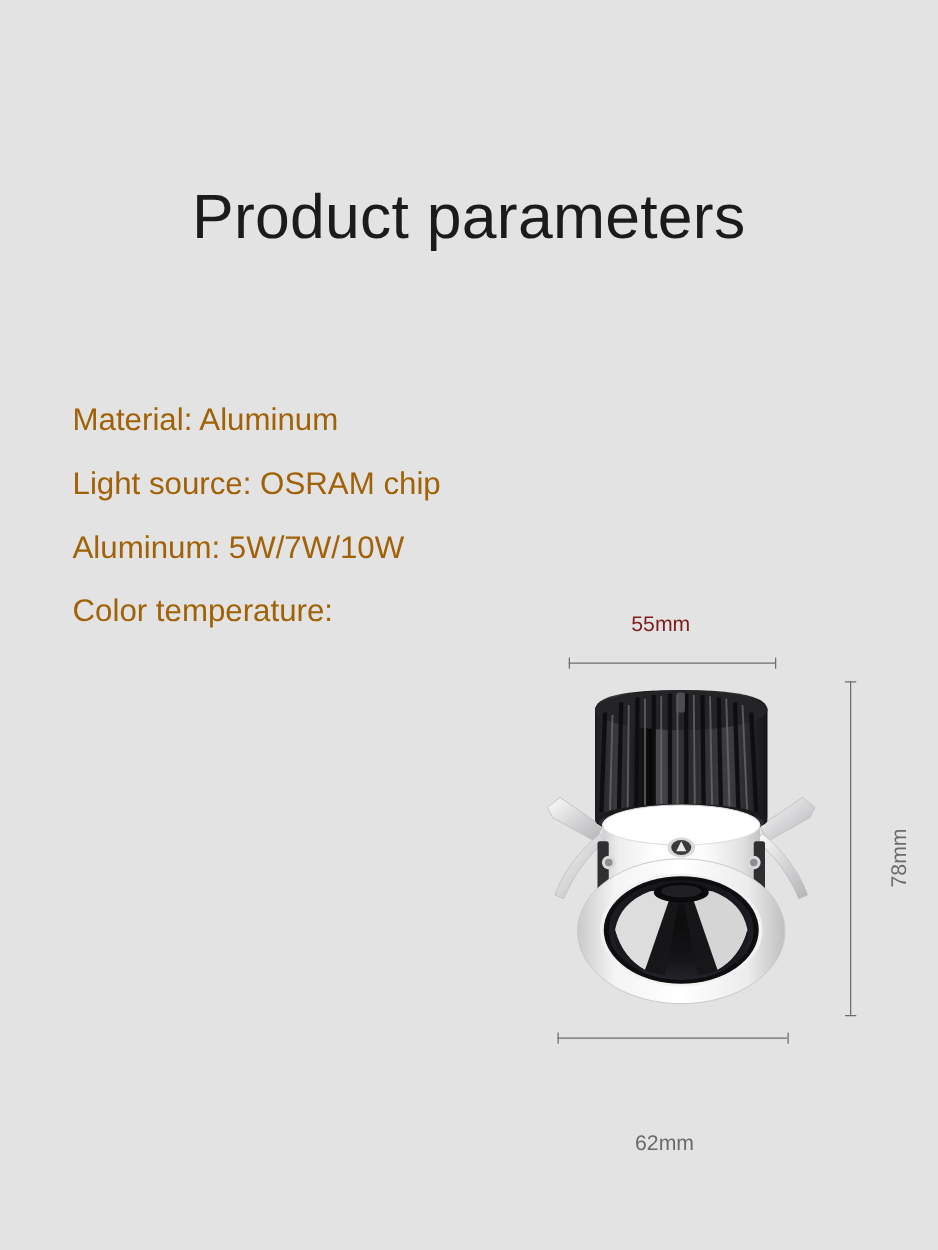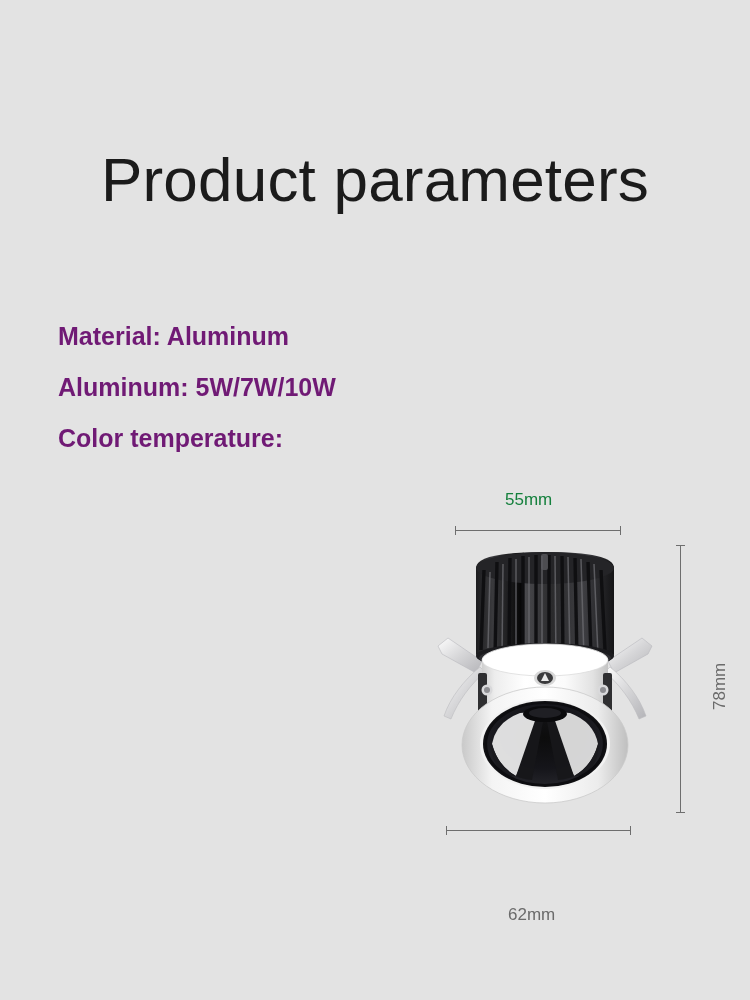--- a/index.html
+++ b/index.html
@@ -22,38 +22,38 @@
   }
 
   
   .page-title {
     position: absolute;
     left: 0;
     top: 1464px;
     top: 146px;
     width: 750px;
     text-align: center;
-    font-size: 62px;
+    font-size: 50px;
     font-weight: 400;
     color: #1b1b1b;
     letter-spacing: 0.2px;
     line-height: 1.1;
   }
 
   
   .spec-list {
     position: absolute;
     left: 58px;
     top: 311px;
     width: 420px;
   }
   .spec-line {
     font-size: 25px;
-    font-weight: 700;
-    color: #701a75;
+    font-weight: 400;
+    color: #a16207;
     line-height: 51px;
     white-space: nowrap;
   }
 
   
   .figure {
     position: absolute;
     left: 400px;
     top: 480px;
     width: 340px;
@@ -83,21 +83,21 @@
     width: 9px;
     background: #6e6e6e;
   }
   .dim-label {
     position: absolute;
     font-size: 17px;
     color: #6b6b6b;
     white-space: nowrap;
   }
   .dim-label.red {
-    color: #15803d;
+    color: #7f1d1d;
   }
   .dim-label.vertical {
     transform: rotate(-90deg);
     transform-origin: left top;
   }
 
   .product {
     position: absolute;
     left: 20px;
     top: 50px;
@@ -108,20 +108,21 @@
 </style>
 </head>
 <body>
 
 <div class="page">
 
   <div class="page-title">Product parameters</div>
 
   <div class="spec-list">
     <div class="spec-line">Material: Aluminum</div>
+    <div class="spec-line">Light source: OSRAM chip</div>
     <div class="spec-line">Aluminum: 5W/7W/10W</div>
     <div class="spec-line">Color temperature:</div>
   </div>
 
   <div class="figure">
 
     <div class="dim-label red" style="left: 105px; top: 10px;">55mm</div>
     <div class="dim-line-h" style="left: 55px; top: 50px; width: 165px;"></div>
     <div class="tick-v" style="left: 55px; top: 46px;"></div>
     <div class="tick-v" style="left: 220px; top: 46px;"></div>

